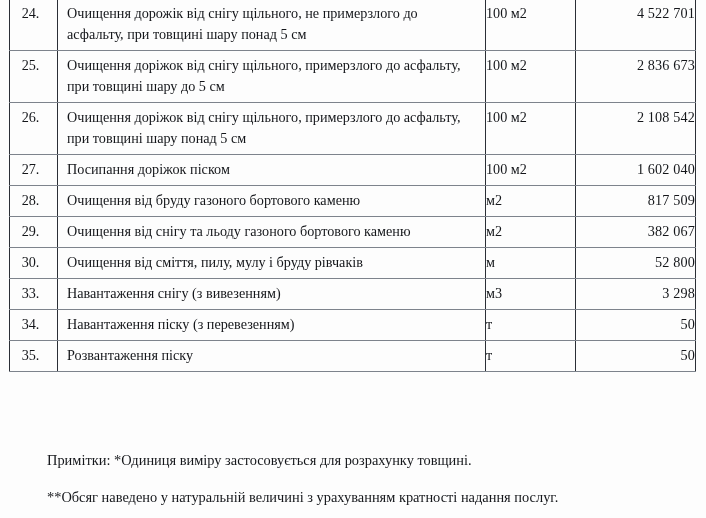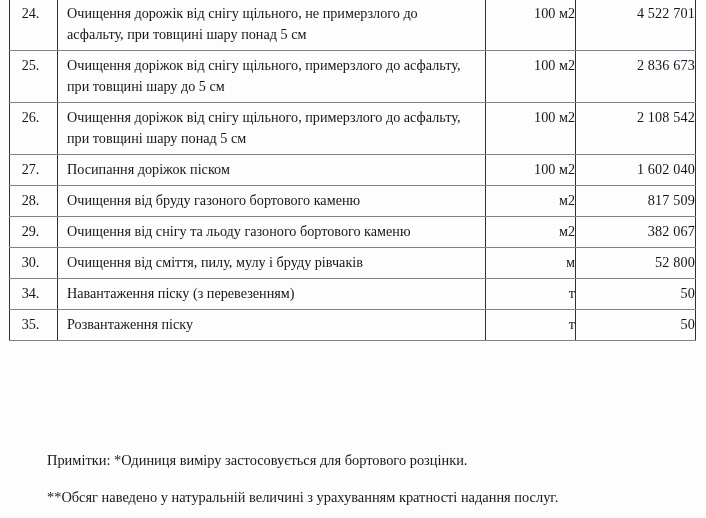--- a/index.html
+++ b/index.html
@@ -55,21 +55,21 @@
     padding-right: 6px !important;
     white-space: nowrap;
   }
   .cell-desc {
     padding-left: 9px !important;
     padding-right: 8px !important;
     text-align: left;
     hyphens: none;
   }
   .cell-unit {
-    text-align: right;
+    text-align: left;
     white-space: nowrap;
     font-family: Liberation Serif, serif;
   }
   .cell-qty {
     text-align: right;
     white-space: nowrap;
     letter-spacing: 0.15px;
   }
 
   
@@ -149,36 +149,42 @@
 
       <tr>
         <td class="cell-num">30.</td>
         <td class="cell-desc">Очищення від сміття, пилу, мулу і бруду рівчаків</td>
         <td class="cell-unit">м</td>
         <td class="cell-qty">52 800</td>
       </tr>
 
 
 
+      <tr>
+        <td class="cell-num">33.</td>
+        <td class="cell-desc">Навантаження снігу (з вивезенням)</td>
+        <td class="cell-unit">м3</td>
+        <td class="cell-qty">3 298</td>
+      </tr>
 
       <tr>
         <td class="cell-num">34.</td>
         <td class="cell-desc">Навантаження піску (з перевезенням)</td>
         <td class="cell-unit">т</td>
         <td class="cell-qty">50</td>
       </tr>
 
       <tr>
         <td class="cell-num">35.</td>
         <td class="cell-desc">Розвантаження піску</td>
         <td class="cell-unit">т</td>
         <td class="cell-qty">50</td>
       </tr>
 
     </tbody>
   </table>
 
   <div class="notes">
-    <p class="note-line">Примітки: *Одиниця виміру застосовується для бортового розцінки.</p>
+    <p class="note-line">Примітки: *Одиниця виміру застосовується для розрахунку товщині.</p>
     <p class="note-line">**Обсяг наведено у натуральній величині з урахуванням кратності надання послуг.</p>
   </div>
 
 </div>
 
 </body></html>

